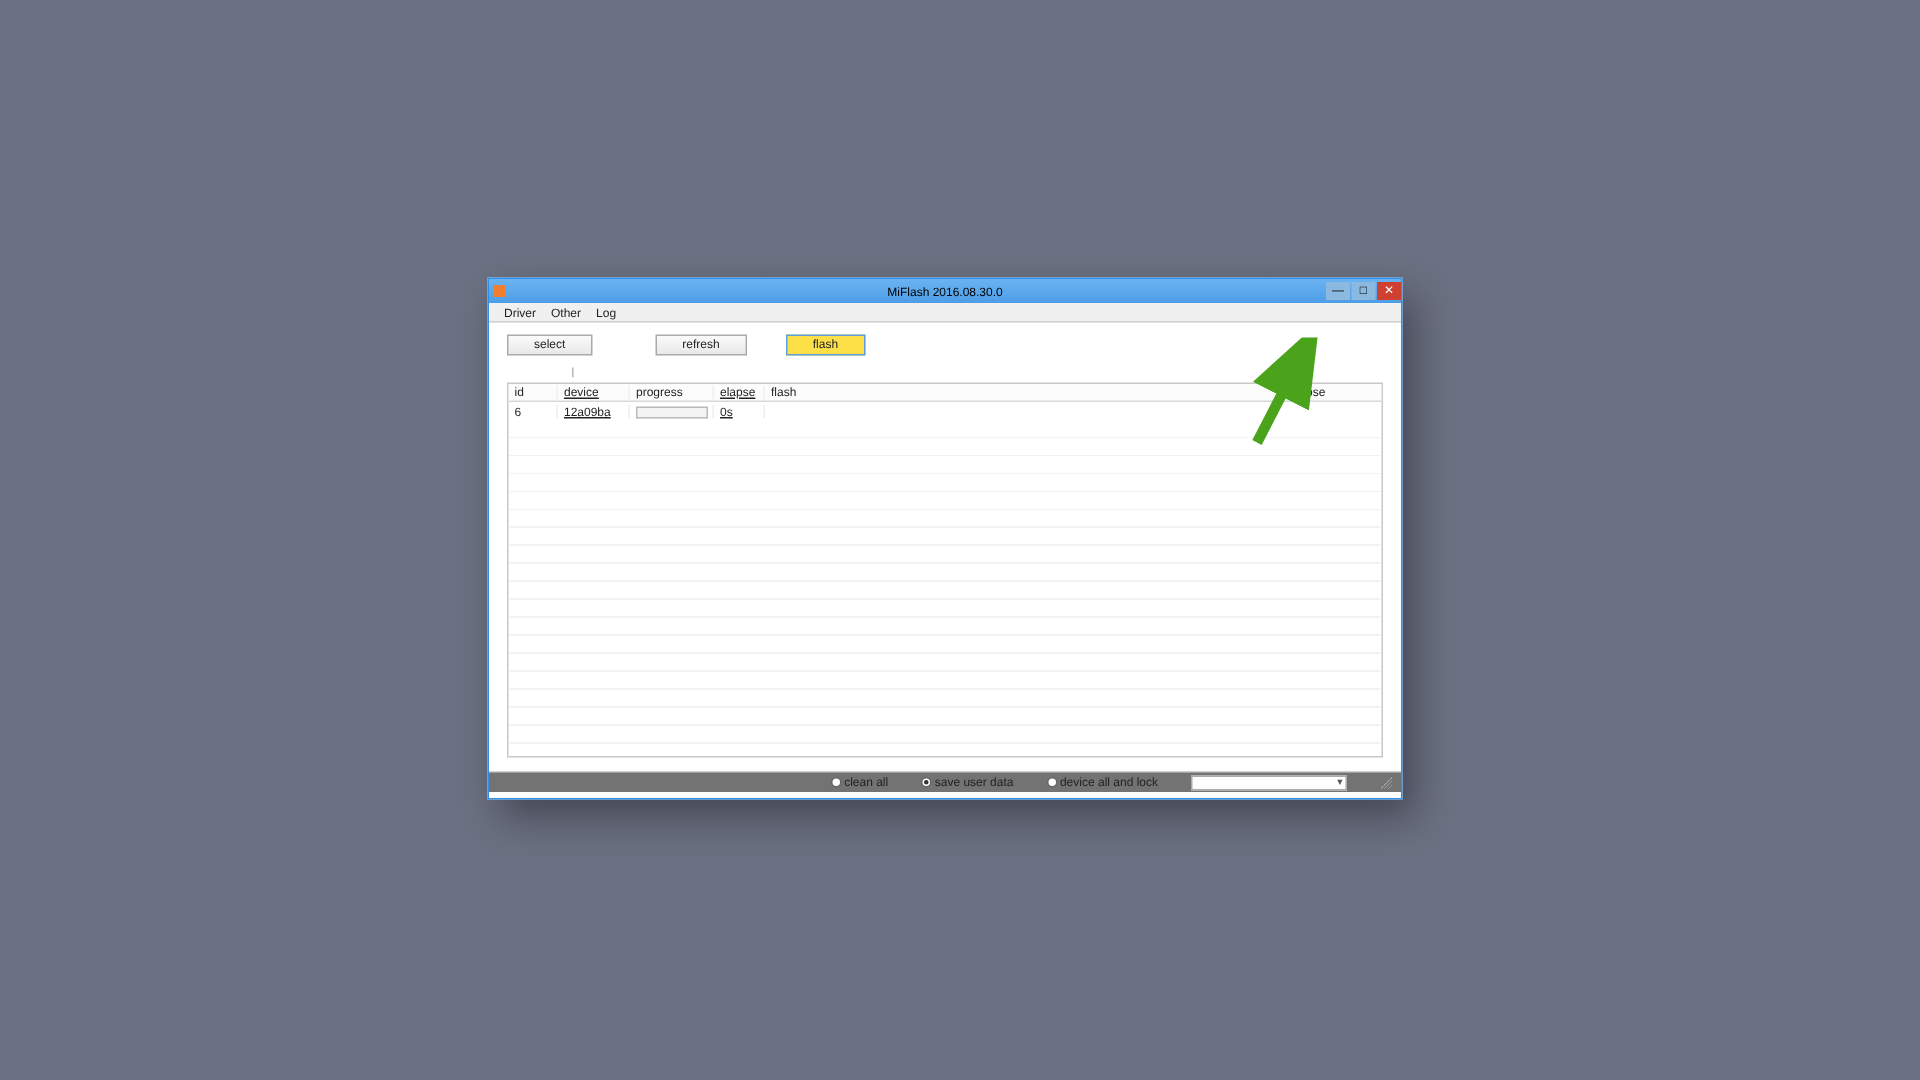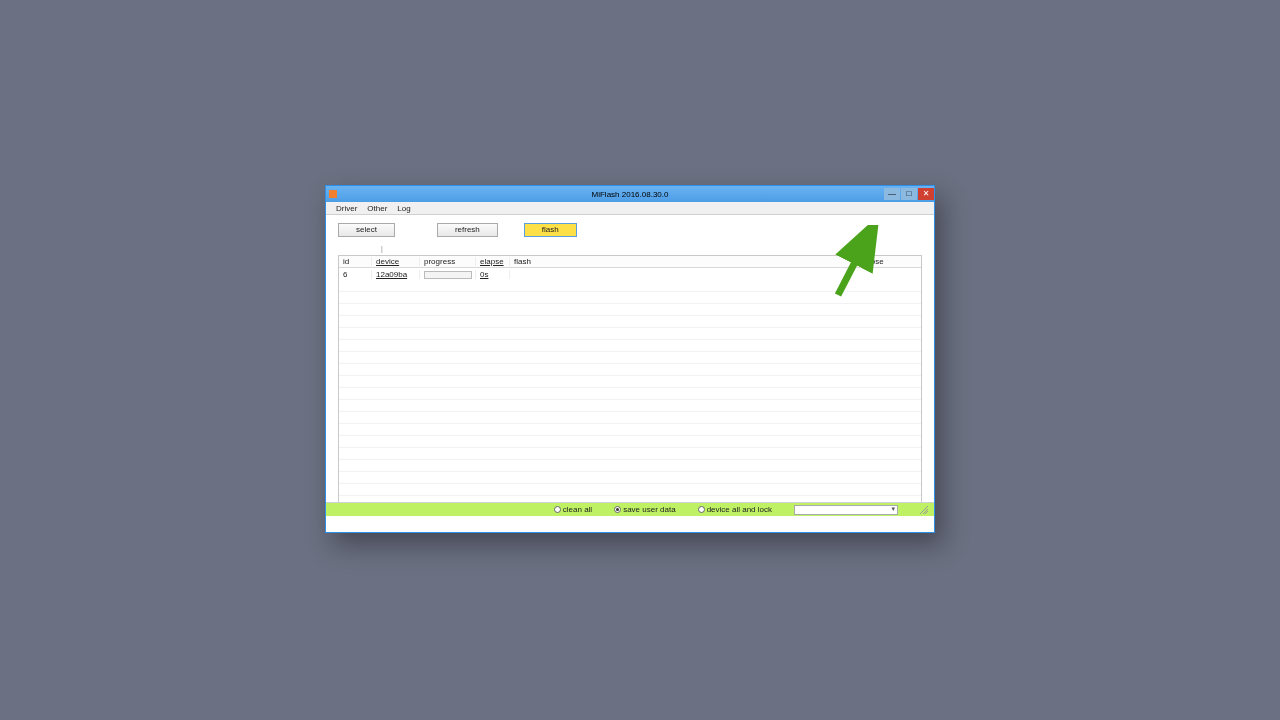--- a/index.html
+++ b/index.html
@@ -140,24 +140,24 @@
     position: absolute;
     top: 24px; left: 0; right: 0; bottom: 0;
     background: repeating-linear-gradient(
       to bottom,
       transparent 0, transparent 11px,
       #f2f2f2 11px, #f2f2f2 12px
     );
   }
   .statusbar {
     position: absolute;
-    bottom: 16px; left: 0; right: 0;
+    bottom: 4px; left: 0; right: 0;
     height: 14px;
     border-top: 1px solid #d0d0d0;
-    background: #bef264;
+    background: #737373;
     display: flex;
     align-items: center;
     justify-content: flex-end;
     padding: 0 6px;
     gap: 22px;
     font-size: 8px;
     color: #222;
   }
   .radio-group { display: flex; align-items: center; gap: 2px;}
   .radio {

